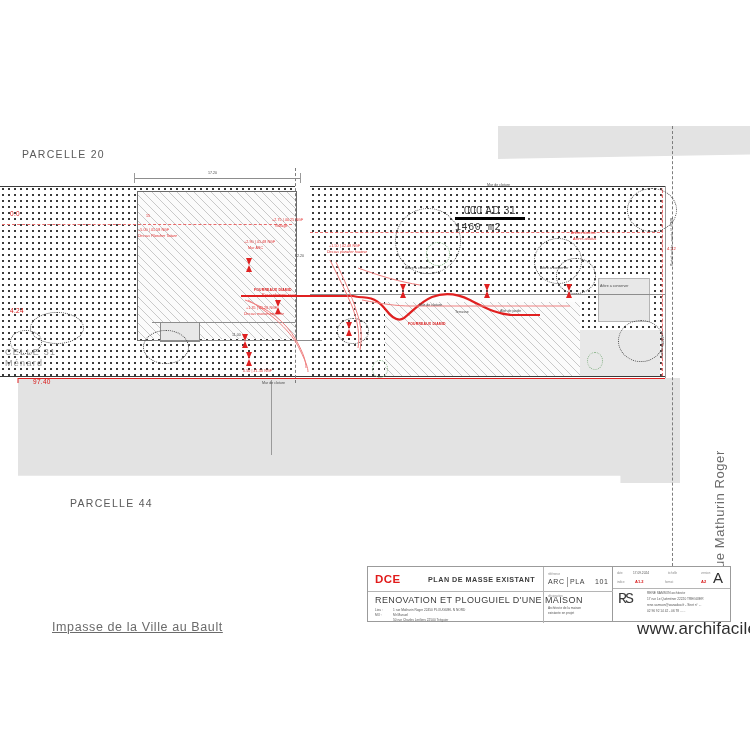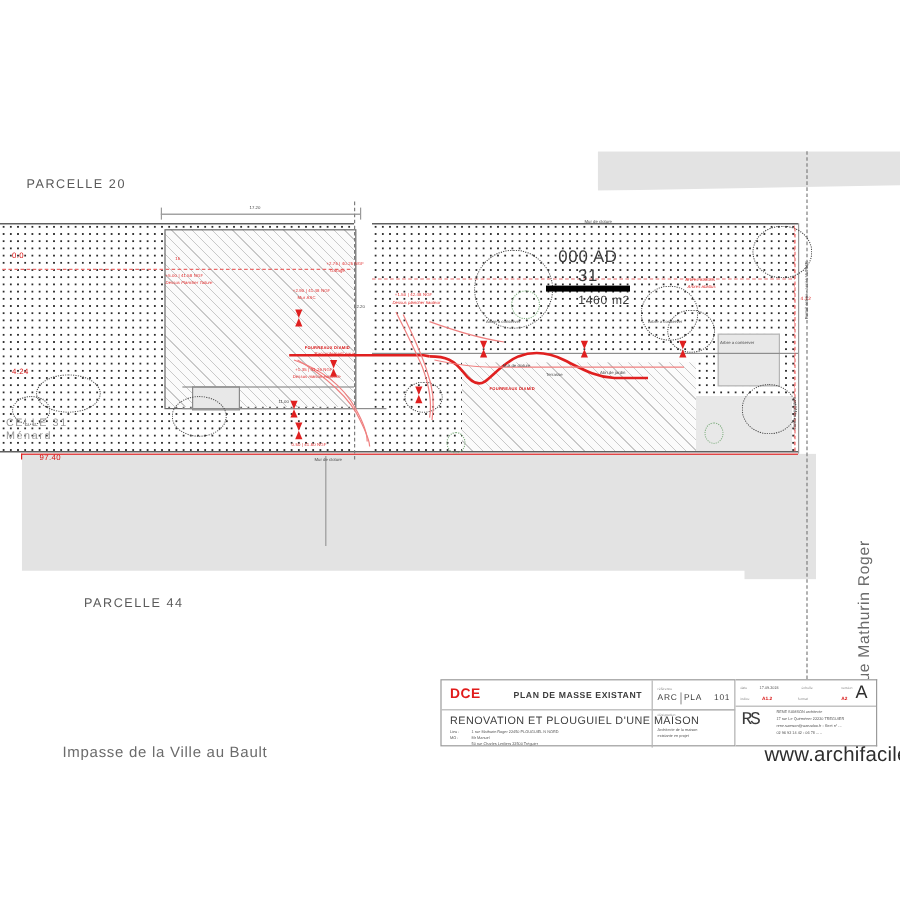--- a/index.html
+++ b/index.html
@@ -5,21 +5,21 @@
   html,body{margin:0;padding:0;background:#ffffff;}
   body{width:750px;height:750px;overflow:hidden;
        font-family:"Liberation Sans","DejaVu Sans",sans-serif;}
   #page{position:relative;width:750px;height:750px;background:#fff;}
 
   
   .ab{position:absolute;}
 
   
   .parcel-cap{font-size:10.5px;letter-spacing:1.3px;color:#5a5a5a;white-space:nowrap;}
-  .street-cap{font-size:12.5px;letter-spacing:.6px;color:#6b6b6b;white-space:nowrap;}
+  .street-cap{font-size:12.5px;letter-spacing:.6px;color:#6b6b6b;white-space:nowrap;text-decoration:underline;}
   .street-vert{font-size:13px;letter-spacing:.6px;color:#6b6b6b;white-space:nowrap;
                transform-origin:0 0;transform:rotate(-90deg);}
 
   
   .dotfill{background-color:#ffffff;
     background-image:radial-gradient(#2b2b2b .7px,transparent .8px);
     background-size:6px 6px;background-position:0 0;}
   .hatchfill{background-color:#fbfbfb;
     background-image:repeating-linear-gradient(45deg,#c9c9c9 0 .7px,transparent .7px 6px);}
   .greyfill{background:#e3e3e3;}
@@ -38,23 +38,23 @@
   
   .rtxt{color:#e02a2a;font-size:3.6px;line-height:1.35;white-space:nowrap;
         font-family:"Liberation Sans",sans-serif;letter-spacing:.1px;}
   .rtxt-i{color:#e02a2a;font-size:3.6px;font-style:italic;white-space:nowrap;line-height:1.35;}
   .rtxt-b{color:#d81414;font-size:3.4px;font-weight:bold;white-space:nowrap;letter-spacing:.2px;}
   .gtxt{color:#4a4a4a;font-size:3.6px;white-space:nowrap;line-height:1.3;}
   .gtxt-v{color:#4a4a4a;font-size:3.6px;white-space:nowrap;
           transform-origin:0 0;transform:rotate(-90deg);}
 
   
-  .plotid{font-size:14px;color:#3a3a3a;text-align:center;letter-spacing:.6px;
-          border-bottom:5px solid #000000;padding-bottom:1px;}
-  .plotarea{font-size:10px;color:#3a3a3a;text-align:right;letter-spacing:.6px;padding-top:2px;}
+  .plotid{font-size:10px;color:#3a3a3a;text-align:center;letter-spacing:.6px;
+          border-bottom:3px solid #000000;padding-bottom:1px;}
+  .plotarea{font-size:10px;color:#3a3a3a;text-align:left;letter-spacing:.6px;padding-top:2px;font-family:Liberation Mono, monospace;}
 
   
   .dimred{color:#d81414;font-size:6.5px;letter-spacing:.3px;white-space:nowrap;}
 
   
   .tree{position:absolute;border-radius:50%;}
   .tree-scrub{border:1px dotted #4d4d4d;border-radius:50%;background:transparent;}
   .tree-green{border:1px dotted #7fae7f;border-radius:50%;}
 
   

